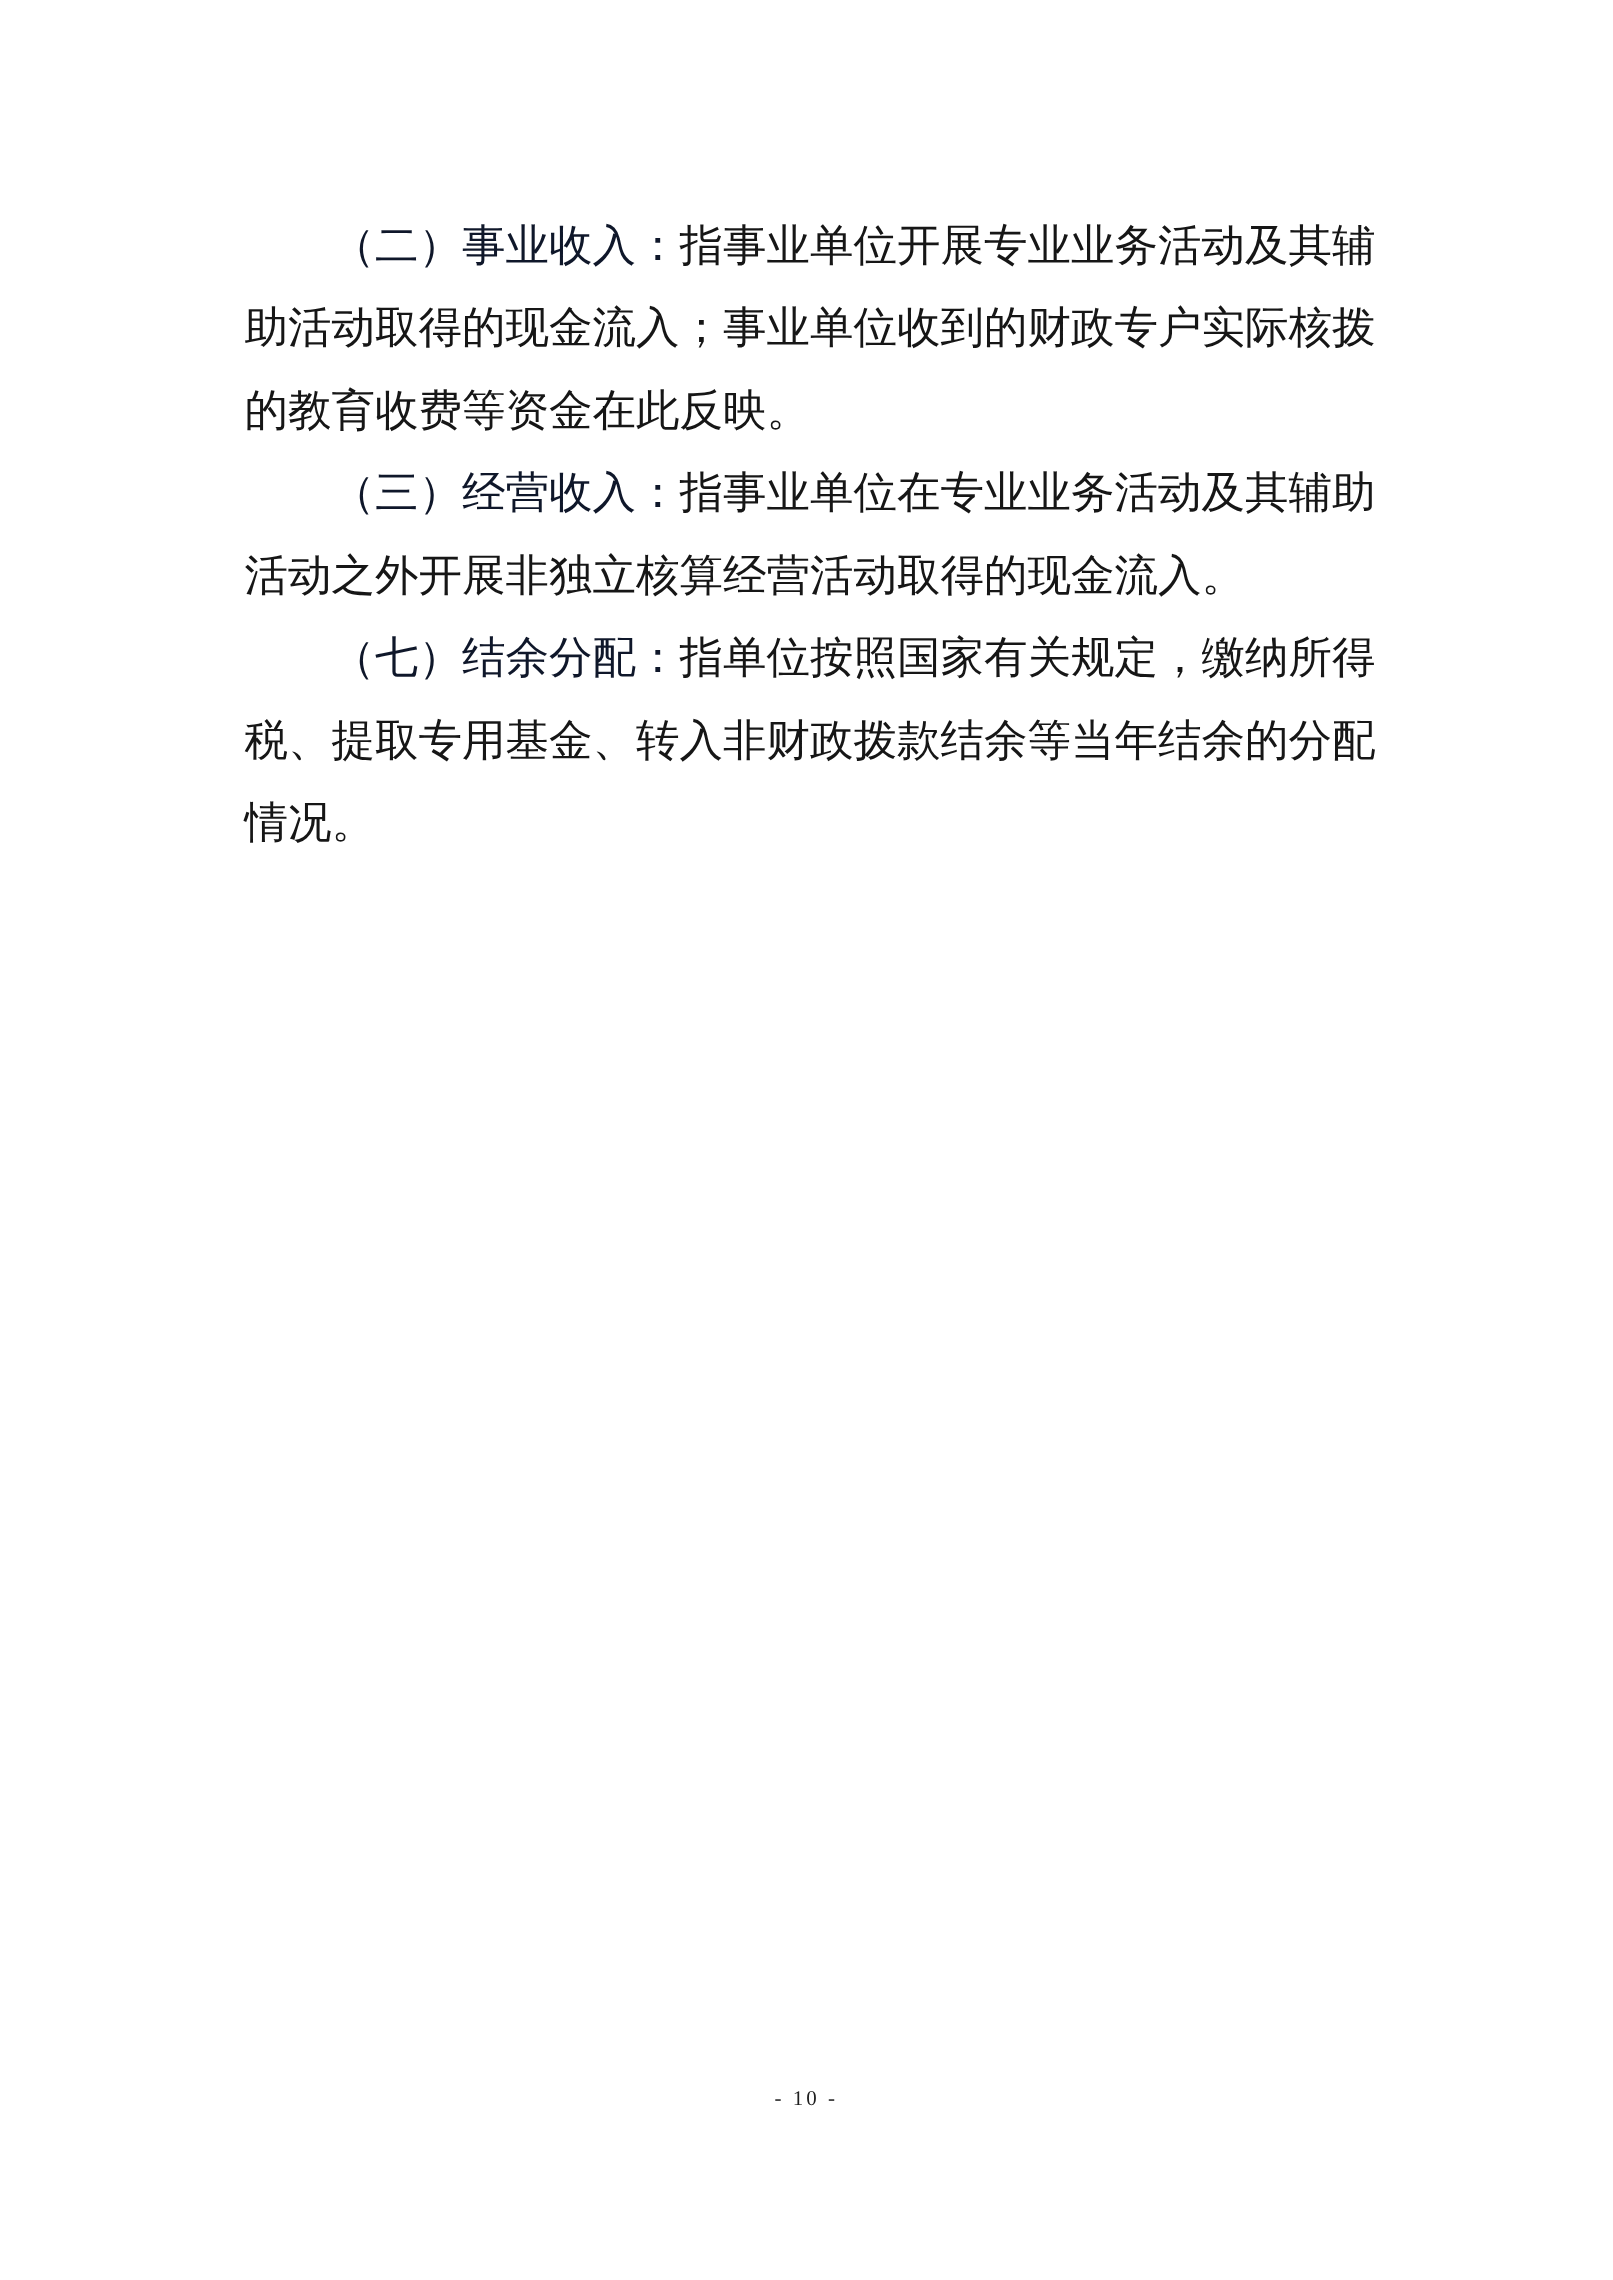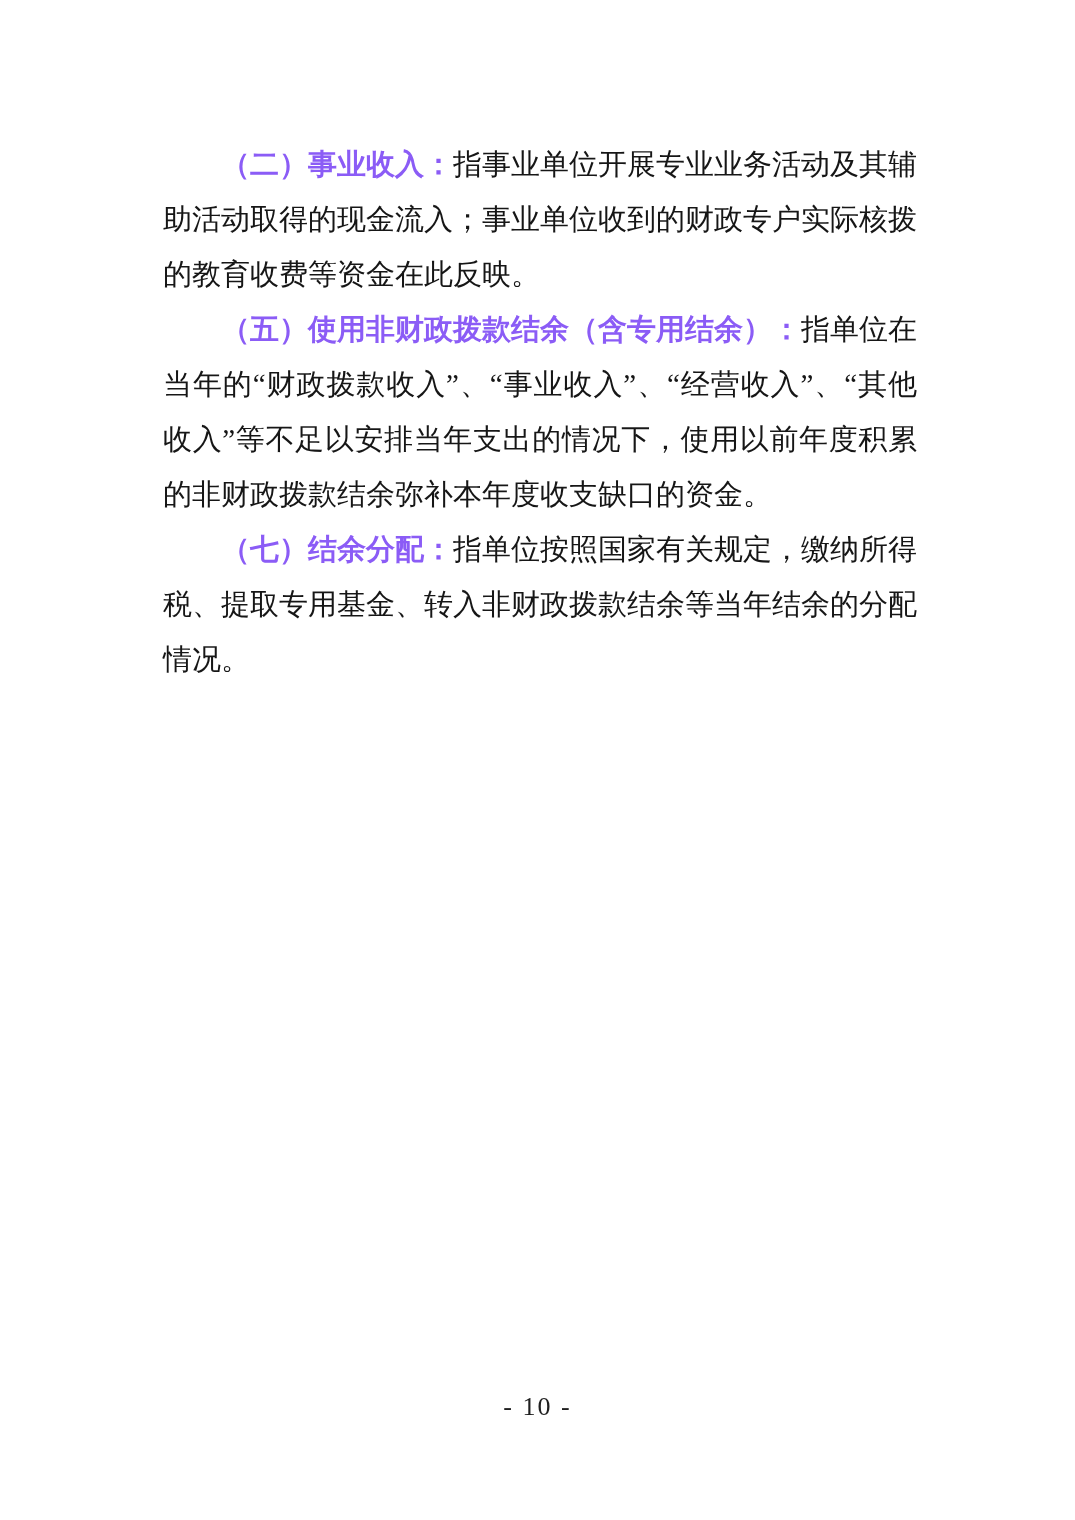--- a/index.html
+++ b/index.html
@@ -24,40 +24,40 @@
     font-size: 29px;
     line-height: 55px;
     text-align: justify;
     text-justify: inter-ideograph;
   }
   .para {
     margin: 0;
     text-indent: 58px;
   }
   .para-heading {
-    font-weight: 700;
-    color: #8b5cf6;
+    font-weight: 400;
+    color: #0f172a;
   }
   .para-body {
     font-weight: 400;
   }
   .footer {
     position: absolute;
     left: 0;
     top: 1392px;
     width: 100%;
     text-align: center;
-    font-size: 26px;
+    font-size: 14px;
     letter-spacing: 2px;
     color: #1f1f1f;
   }
 </style>
 </head>
 <body>
 
 <div class="page">
   <div class="content">
     <p class="para"><span class="para-heading">（二）事业收入：</span><span class="para-body">指事业单位开展专业业务活动及其辅助活动取得的现金流入；事业单位收到的财政专户实际核拨的教育收费等资金在此反映。</span></p>
-    <p class="para"><span class="para-heading">（五）使用非财政拨款结余（含专用结余）：</span><span class="para-body">指单位在当年的“财政拨款收入”、“事业收入”、“经营收入”、“其他收入”等不足以安排当年支出的情况下，使用以前年度积累的非财政拨款结余弥补本年度收支缺口的资金。</span></p>
+    <p class="para"><span class="para-heading">（三）经营收入：</span><span class="para-body">指事业单位在专业业务活动及其辅助活动之外开展非独立核算经营活动取得的现金流入。</span></p>
     <p class="para"><span class="para-heading">（七）结余分配：</span><span class="para-body">指单位按照国家有关规定，缴纳所得税、提取专用基金、转入非财政拨款结余等当年结余的分配情况。</span></p>
   </div>
   <div class="footer">- 10 -</div>
 </div>
 
 </body></html>

